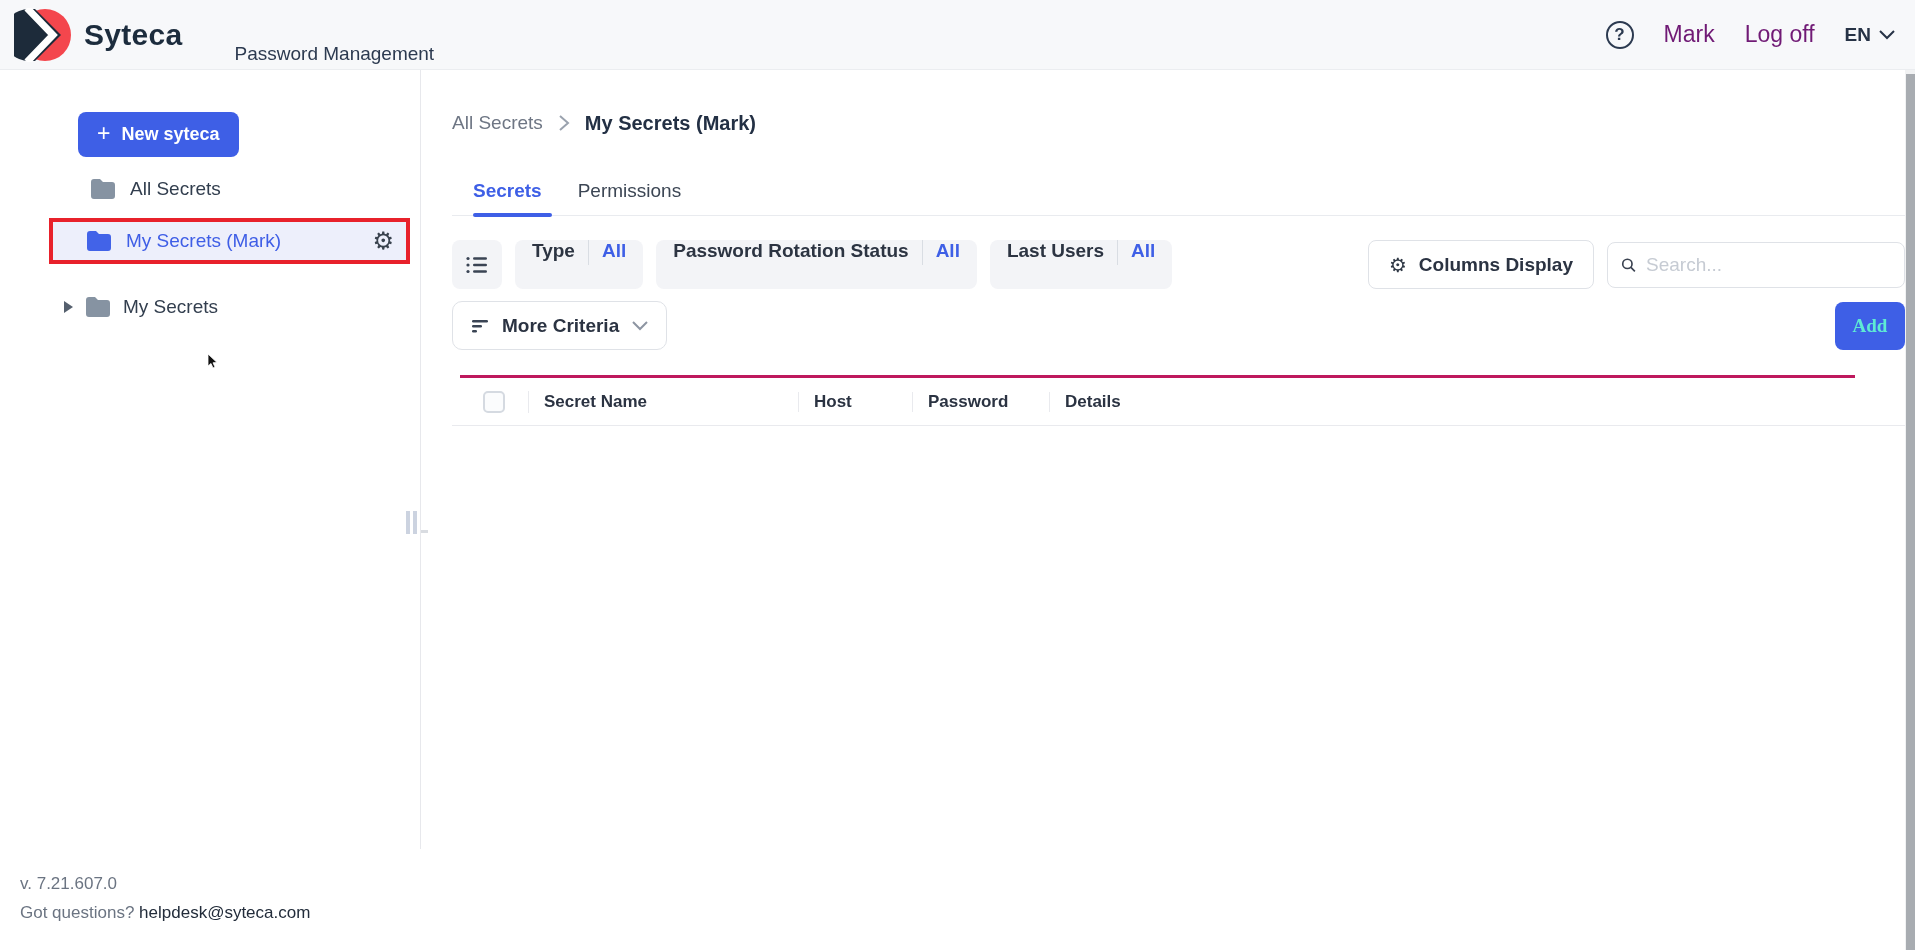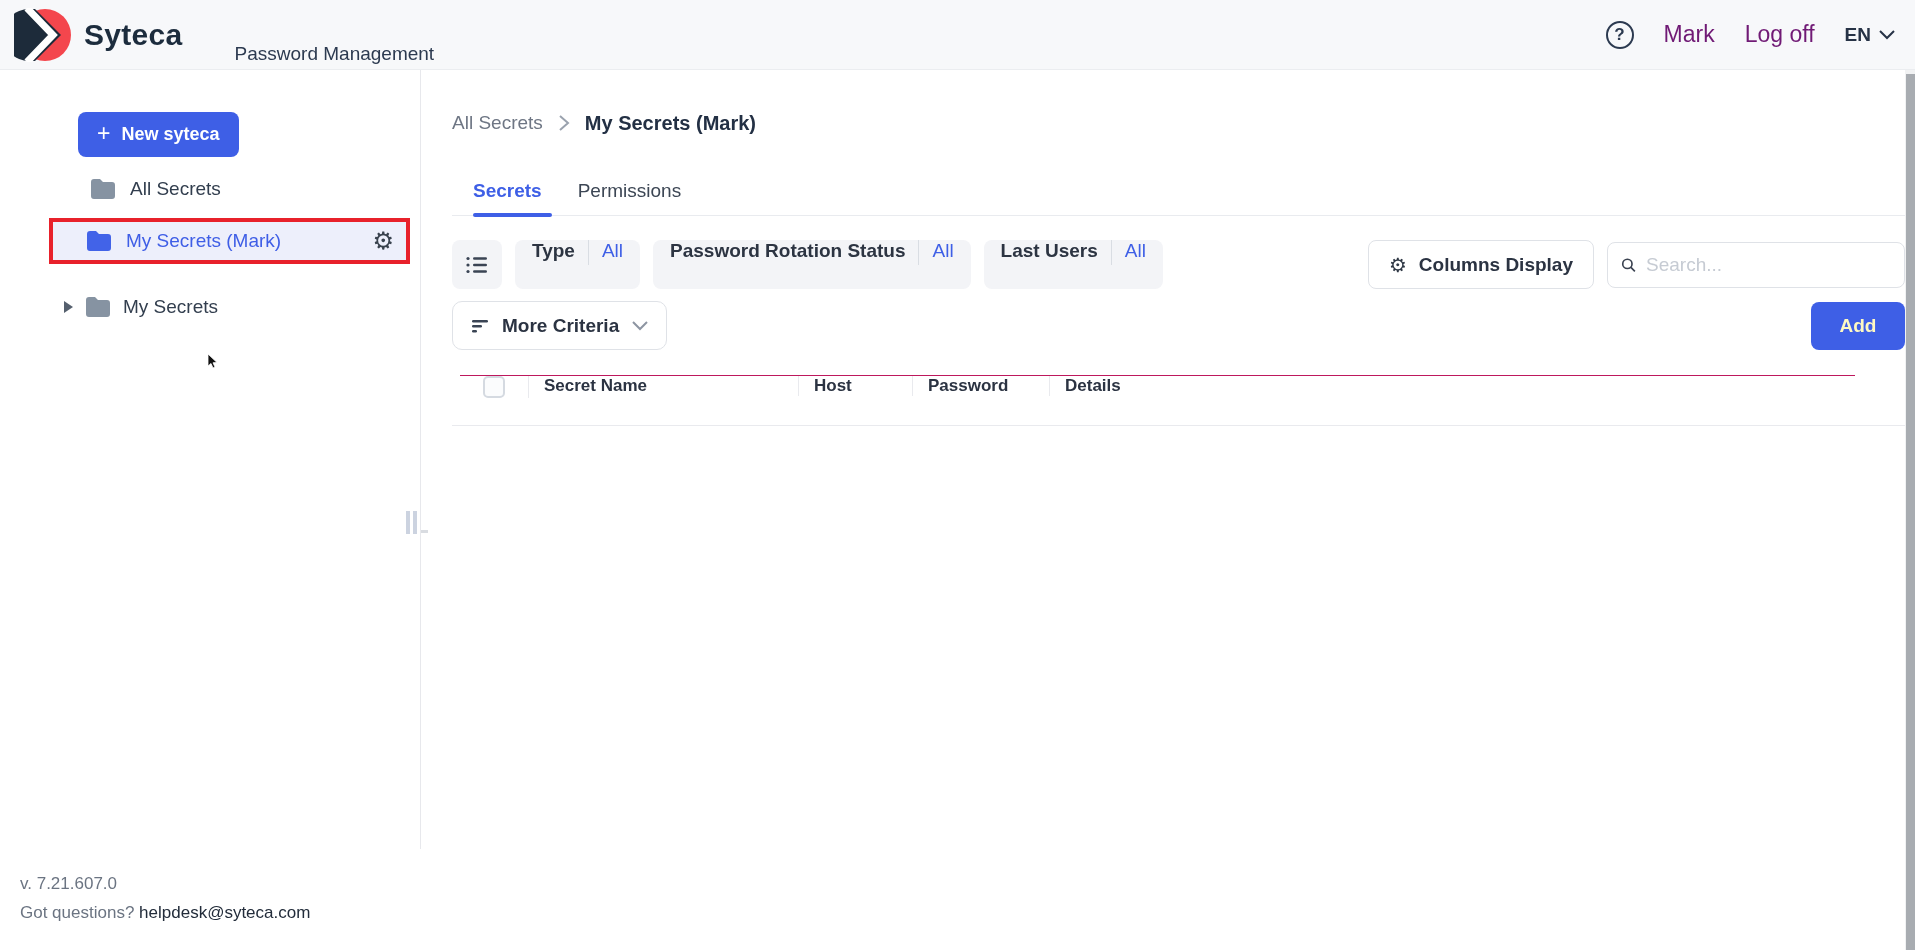--- a/index.html
+++ b/index.html
@@ -67,42 +67,42 @@
   .tab-idle { color:#3c4654; }
   .tab-underline { position:absolute; left:21px; bottom:-2px; width:79px; height:4px;
     border-radius:2px; background:#3e5fe6; }
 
   .filter-row { margin-top:24px; display:flex; align-items:center; gap:13px; height:49px; }
   .icon-btn { width:50px; height:49px; background:#f3f4f7; border:none; border-radius:8px;
     display:flex; align-items:center; justify-content:center; cursor:pointer; }
   .chip { height:49px; background:#f3f4f7; border-radius:8px; display:flex; align-items:flex-start;
     padding:0 17px; gap:13px; font-size:19px; font-weight:600; color:#2c3442; cursor:pointer; }
   .chip .sep { width:1px; height:25px; background:#d9dde3; }
-  .chip .val { color:#3e5fe6; font-weight:400; }
+  .chip .val { color:#3e5fe6; font-weight:700; }
 
   .columns-btn { margin-left:auto; height:49px; background:#fff; border:1px solid #dfe2e7;
     border-radius:8px; display:flex; align-items:center; padding:0 20px; gap:12px;
     font-size:19px; font-weight:600; color:#2b3342; cursor:pointer; font-family:inherit; }
   .columns-btn .gear-glyph { font-size:20px; color:#2f3845; }
   .search-box { height:46px; width:298px; border:1px solid #dfe2e7; border-radius:8px;
     background:#fff; display:flex; align-items:center; padding:0 13px; gap:10px; }
   .search-box input { border:none; outline:none; flex:1; font-size:19px;
     font-family:inherit; color:#2d3848; background:transparent; }
   .search-box input::placeholder { color:#c6cbd3; }
 
   .criteria-row { margin-top:12px; display:flex; align-items:center; height:49px; }
   .more-criteria { height:49px; background:#fff; border:1px solid #dfe2e7; border-radius:10px;
     display:flex; align-items:center; padding:0 18px; gap:13px; font-size:19px; font-weight:600;
     color:#2b3342; cursor:pointer; font-family:inherit; }
-  .add-btn { margin-left:auto; width:94px; height:48px; background:#3e5fe6; border:none;
-    border-radius:8px; color:#fef9c3; font-size:19px; font-weight:700; cursor:pointer;
-    font-family:Liberation Sans, sans-serif; }
+  .add-btn { margin-left:auto; width:70px; height:48px; background:#3e5fe6; border:none;
+    border-radius:8px; color:#5eead4; font-size:19px; font-weight:700; cursor:pointer;
+    font-family:Liberation Serif, serif; }
 
   .table-head { margin-top:25px; margin-left:8px; width:1395px; position:relative;
-    display:flex; align-items:flex-start; height:50px; border-top:1px solid #be185d; }
+    display:flex; align-items:center; height:50px; border-top:3px solid #be185d; }
   .th { display:flex; align-items:center; border-right:1px solid #e9eaee; padding-left:15px;
     font-size:17px; font-weight:600; color:#2b3342; }
   .th-check { width:69px; justify-content:center; padding-left:0; }
   .th-name { width:270px; }
   .th-host { width:114px; }
   .th-pass { width:137px; }
   .th-details { flex:1; border-right:none; }
   .checkbox { width:22px; height:22px; border:2px solid #d5dae1; border-radius:5px;
     background:#fbfcfd; cursor:pointer; }
   .head-bottom-line { position:absolute; left:-8px; bottom:-1px; width:1461px; height:1px;

